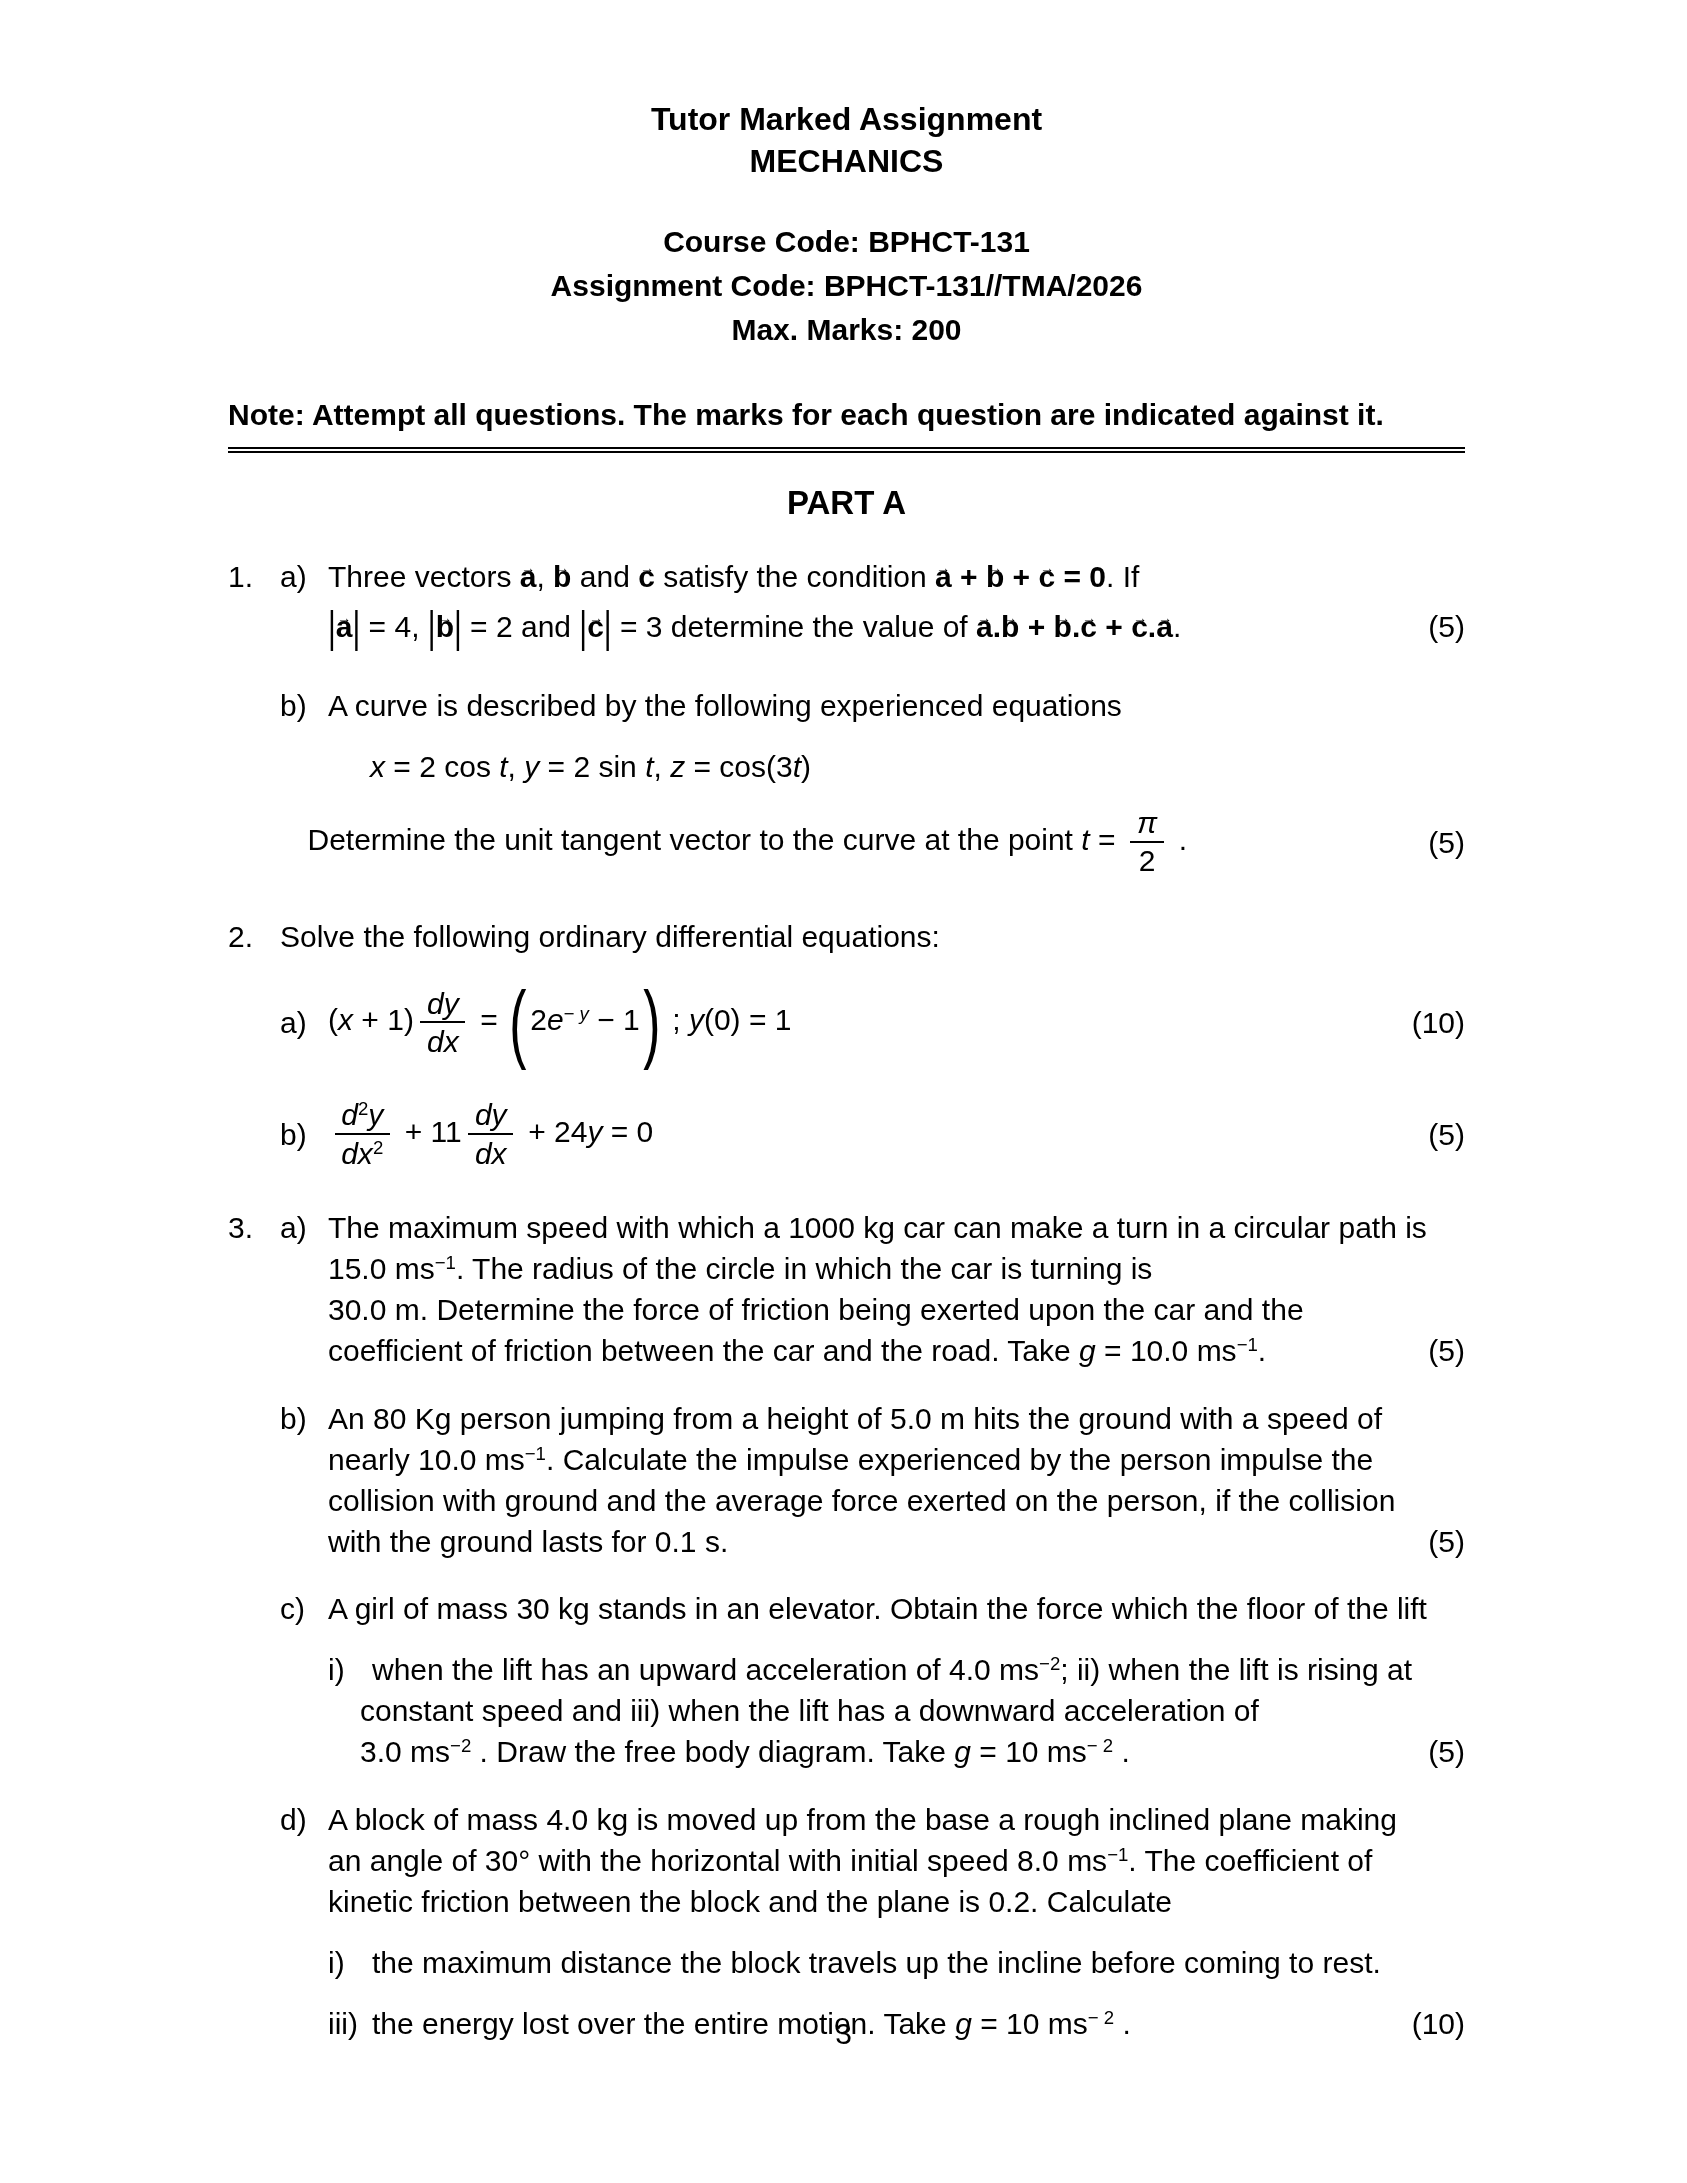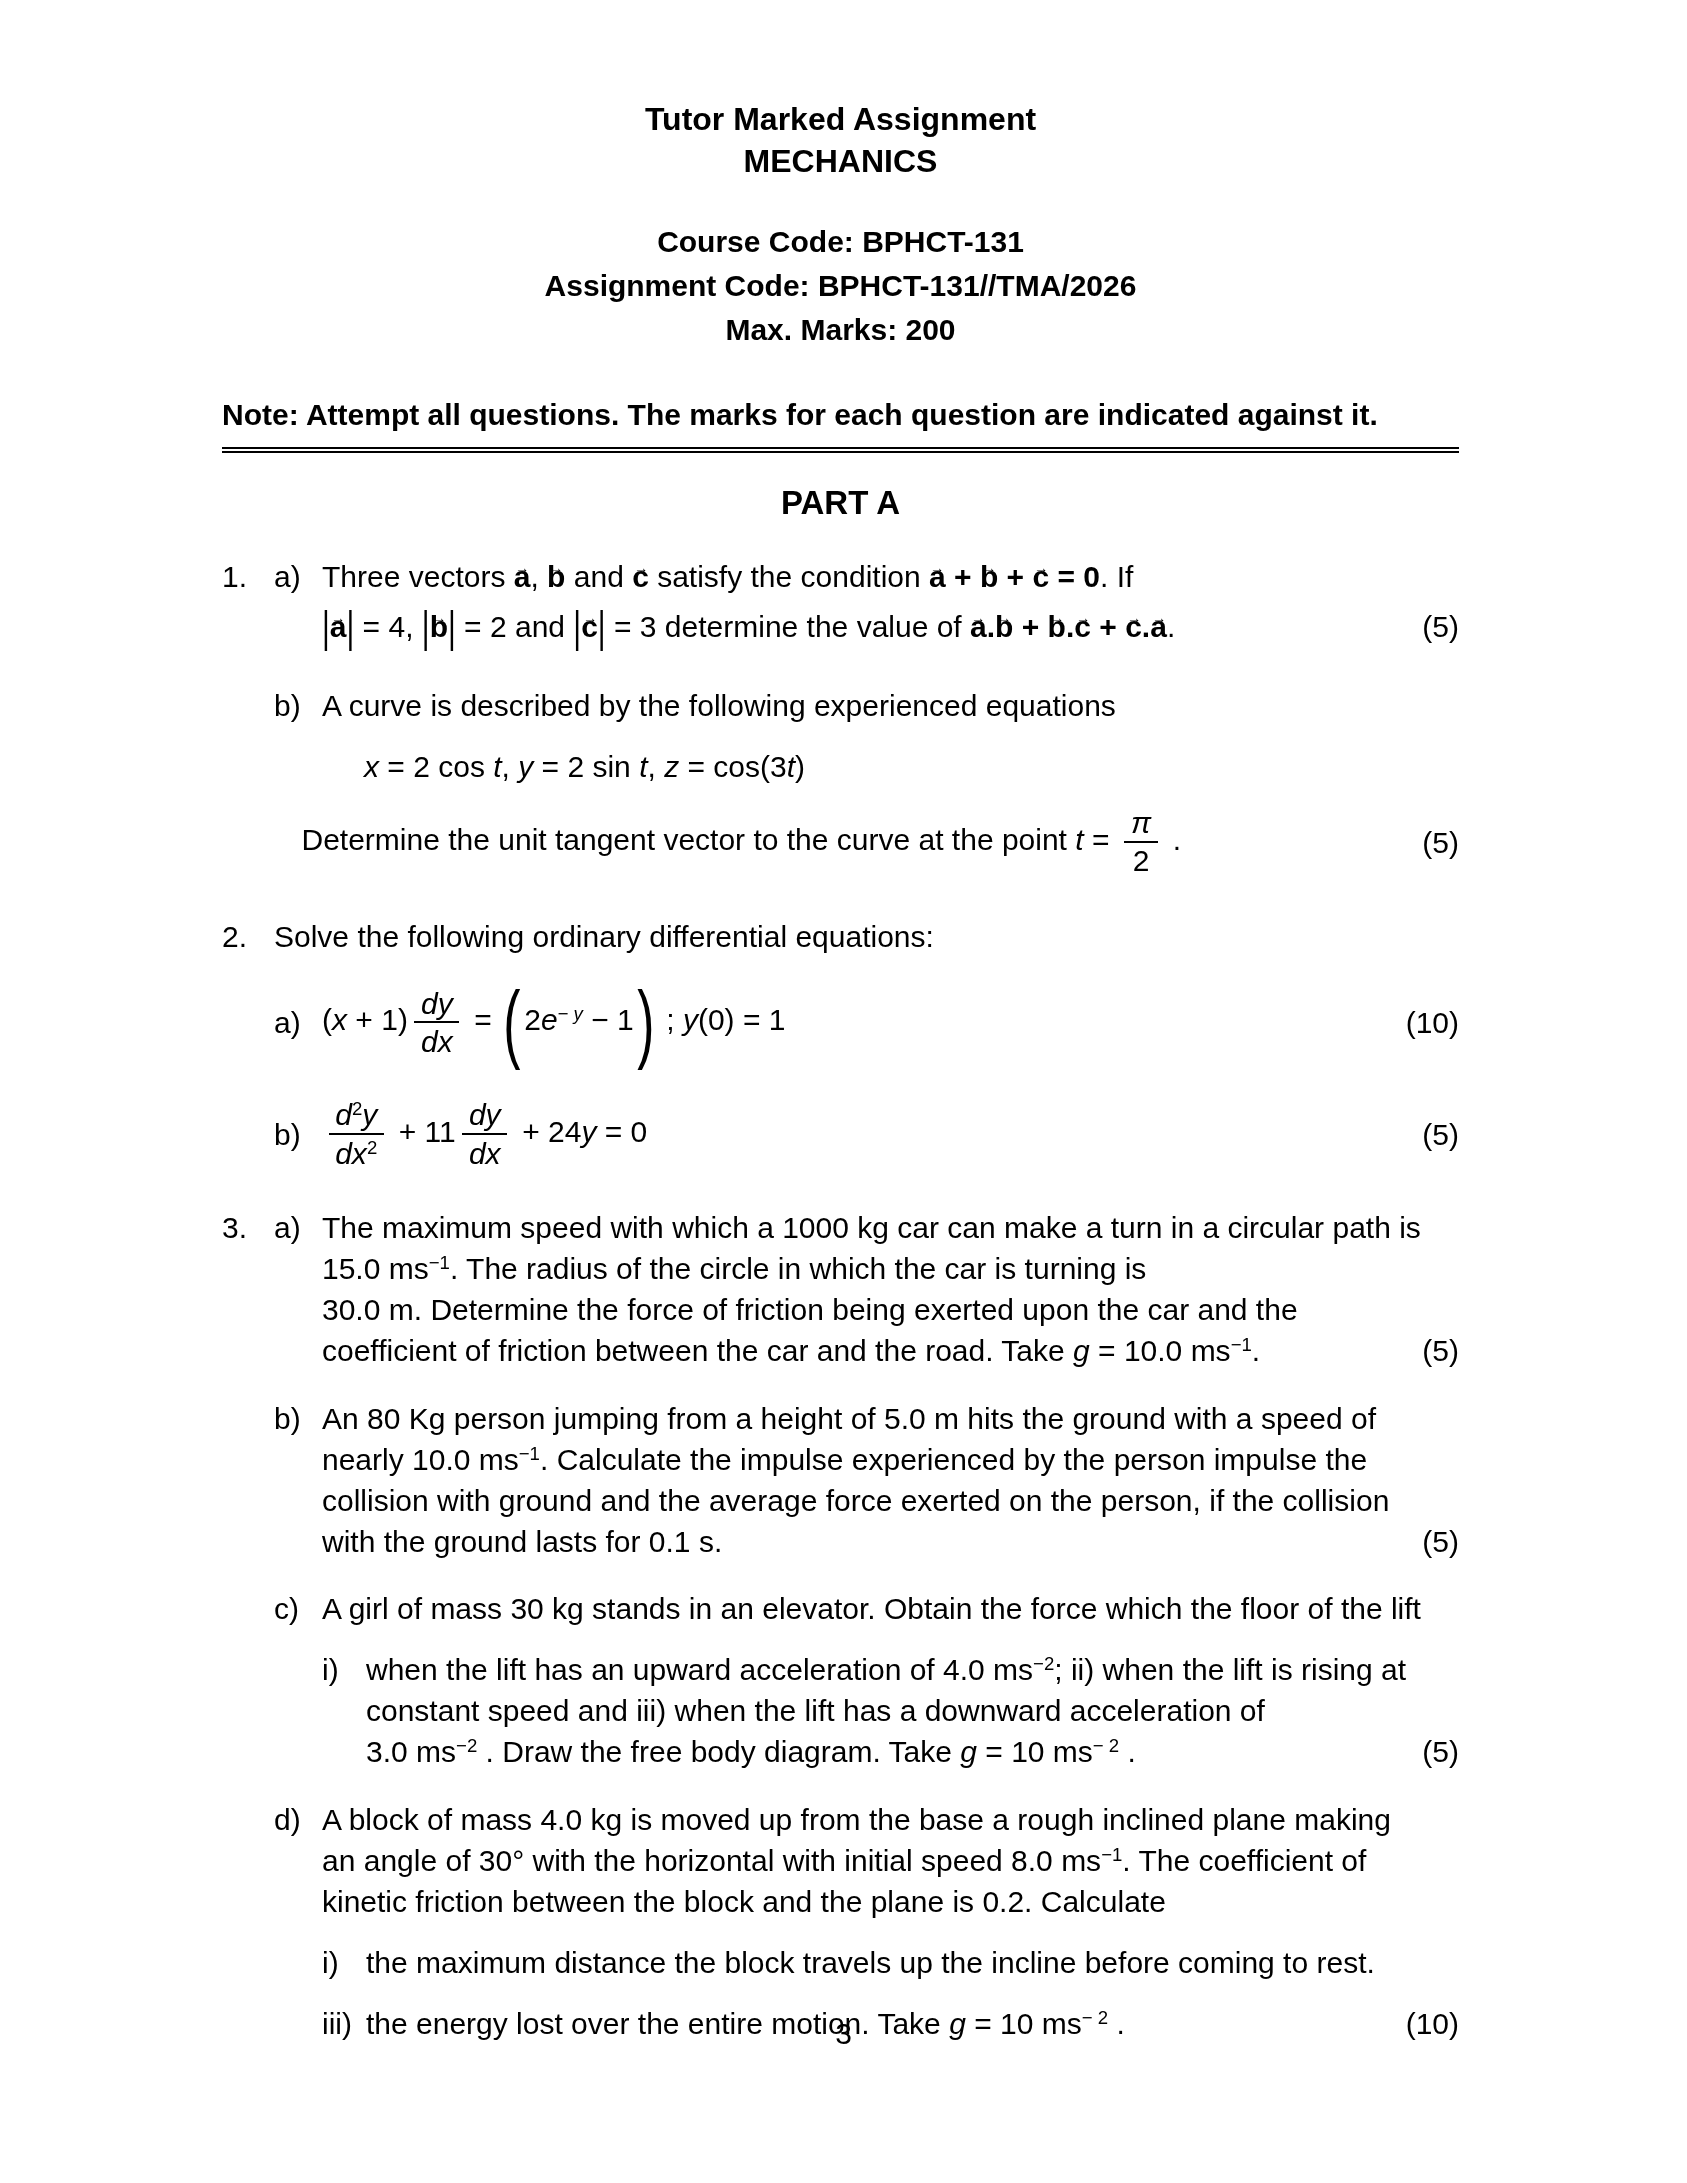--- a/index.html
+++ b/index.html
@@ -1,39 +1,39 @@
 <!DOCTYPE html>
 <html style="font-size:10.6px"><head>
 <meta charset="utf-8">
 <style>
   html,body{margin:0;padding:0;background:#888;}
   .page{
     position:relative;width:1687px;height:2183px;background:#ffffff;color:#000;
     font-family:"Liberation Sans","DejaVu Sans",sans-serif;
     font-size:30px;line-height:41px;overflow:hidden;
   }
-  .content{position:absolute;left:222px;top:98px;width:1237px;}
+  .content{position:absolute;left:228px;top:98px;width:1237px;}
   .title{ text-align:center;font-weight:bold;font-size:32px;line-height:42px;}
   .meta{ text-align:center;font-weight:bold;margin-top:38px;line-height:44px;}
   .note{ font-weight:bold;margin-top:42px;padding-bottom:12px;border-bottom:6px double #000;}
   .section{ text-align:center;font-weight:bold;font-size:33px;margin-top:29px;line-height:41px;}
   .q{display:flex;margin-top:33px;}
   .qnum{width:52px;flex:none;}
   .qbody{flex:1;min-width:0;}
   .part{display:flex;margin-top:26.5px;}
   .part.first{margin-top:0;}
   .part.center{align-items:center;}
   .plabel{width:48px;flex:none;}
   .ptext{flex:1;min-width:0;position:relative;}
   .pline{position:relative;}
   .pline.gap{margin-top:9.3px;}
   .eqline{position:relative;margin-top:20px;margin-left:42px;}
   .hang{margin-left:-20.5px;margin-top:18.5px;position:relative;}
   .subline{margin-top:20px;position:relative;}
-  .cont{margin-left:44px;position:relative;}
+  .cont{margin-left:32px;position:relative;}
   .sublabel{display:inline-block;min-width:44px;}
   .marks{position:absolute;right:0;bottom:0;}
   .marks.mid{bottom:auto;top:50%;transform:translateY(-50%);}
   .footer{position:absolute;left:0;width:100%;top:2013px;text-align:center;}
   
   .s-n{}
   .s-b{font-weight:bold;}
   .s-i{font-style:italic;}
   .s-v{font-weight:bold;position:relative;display:inline-block;}
   .s-v::after{content:"\2192";position:absolute;left:50%;top:-0.60em;transform:translateX(-50%) scaleX(0.95);font-size:0.5em;font-weight:bold;}

